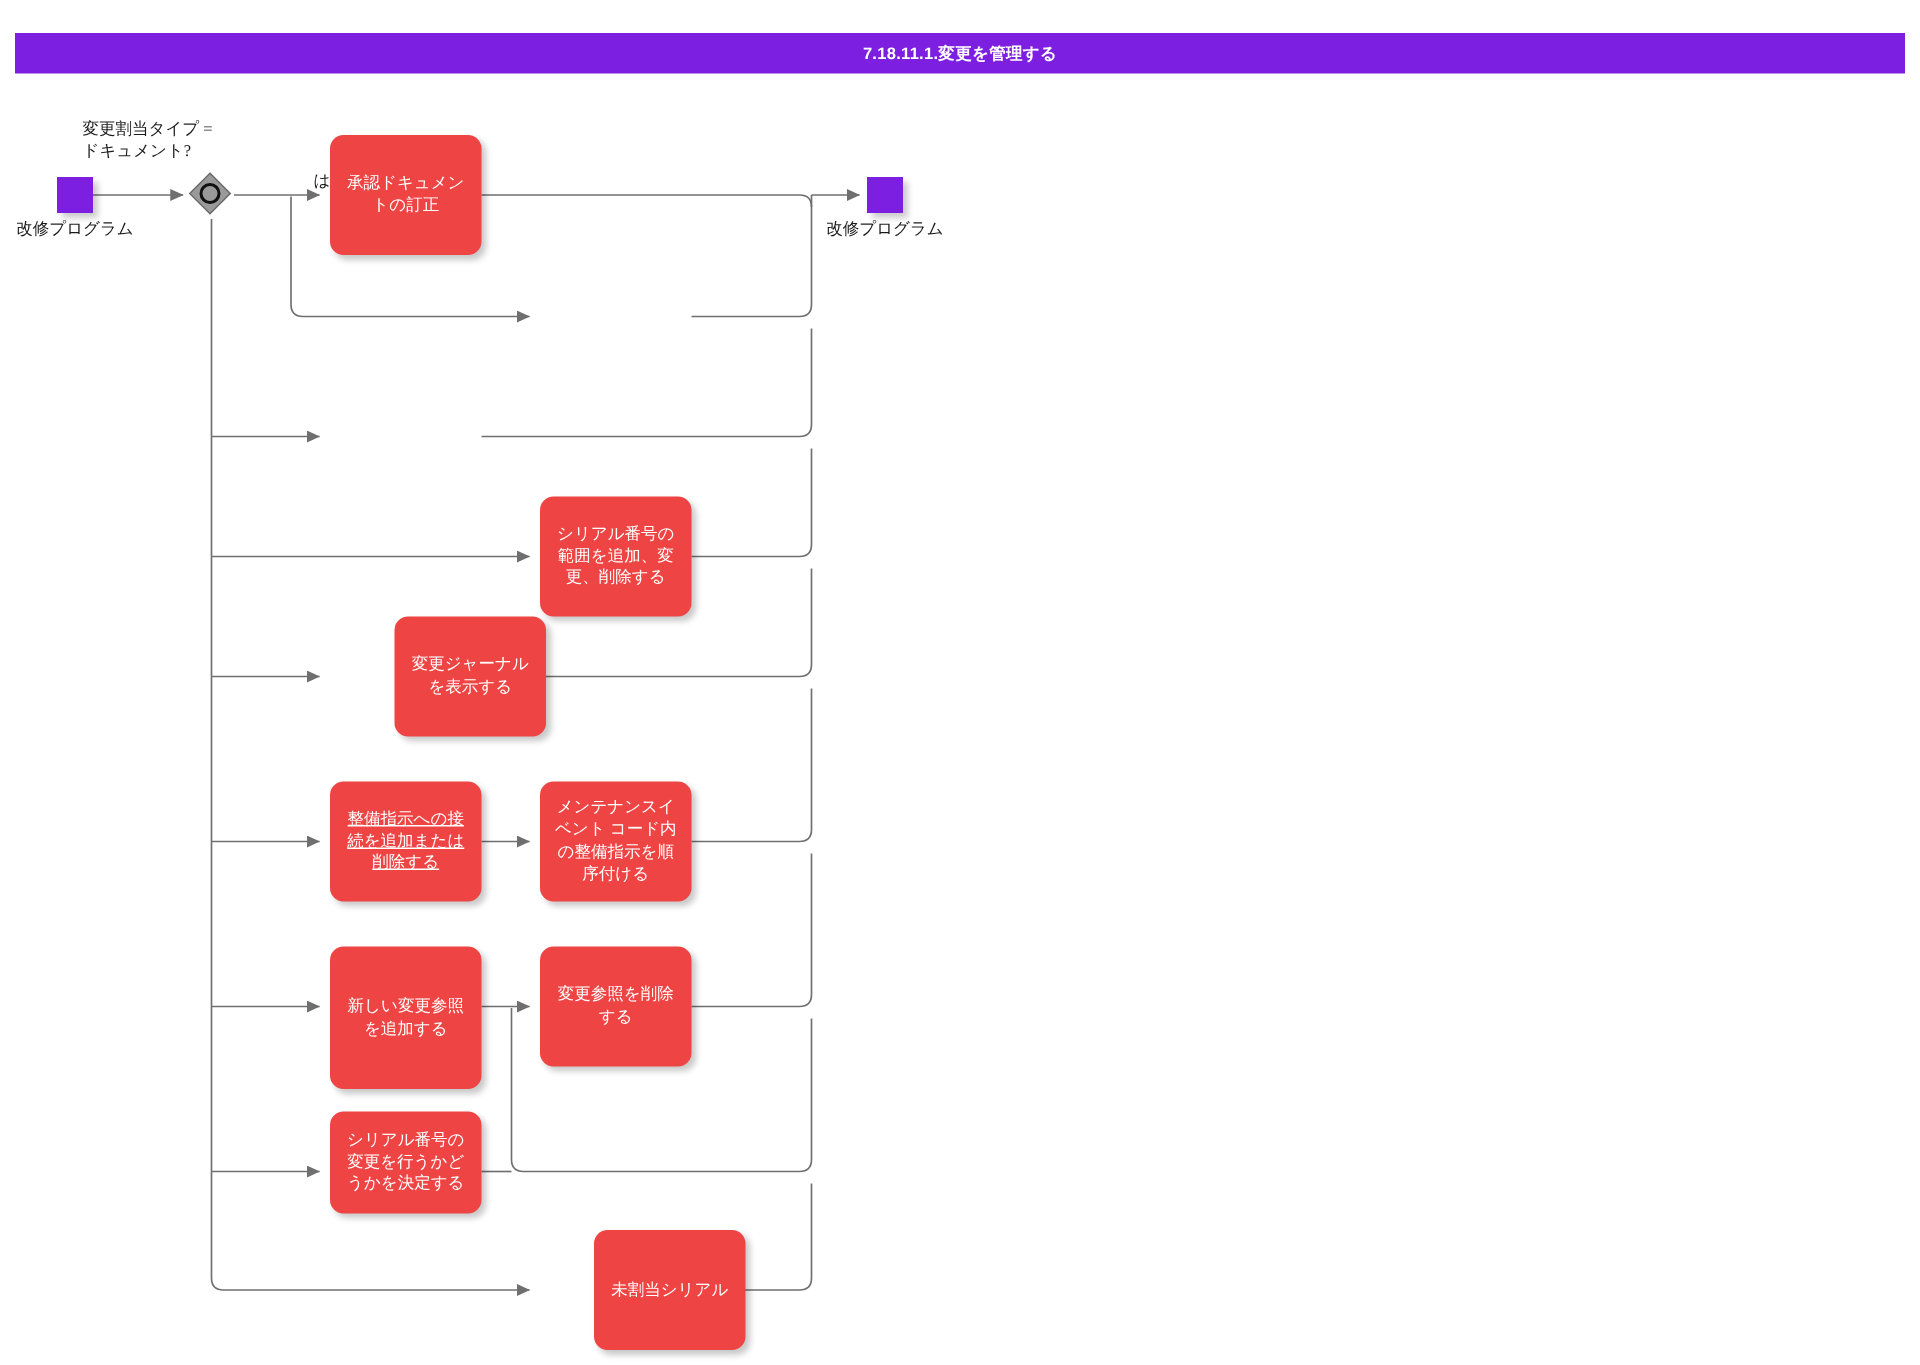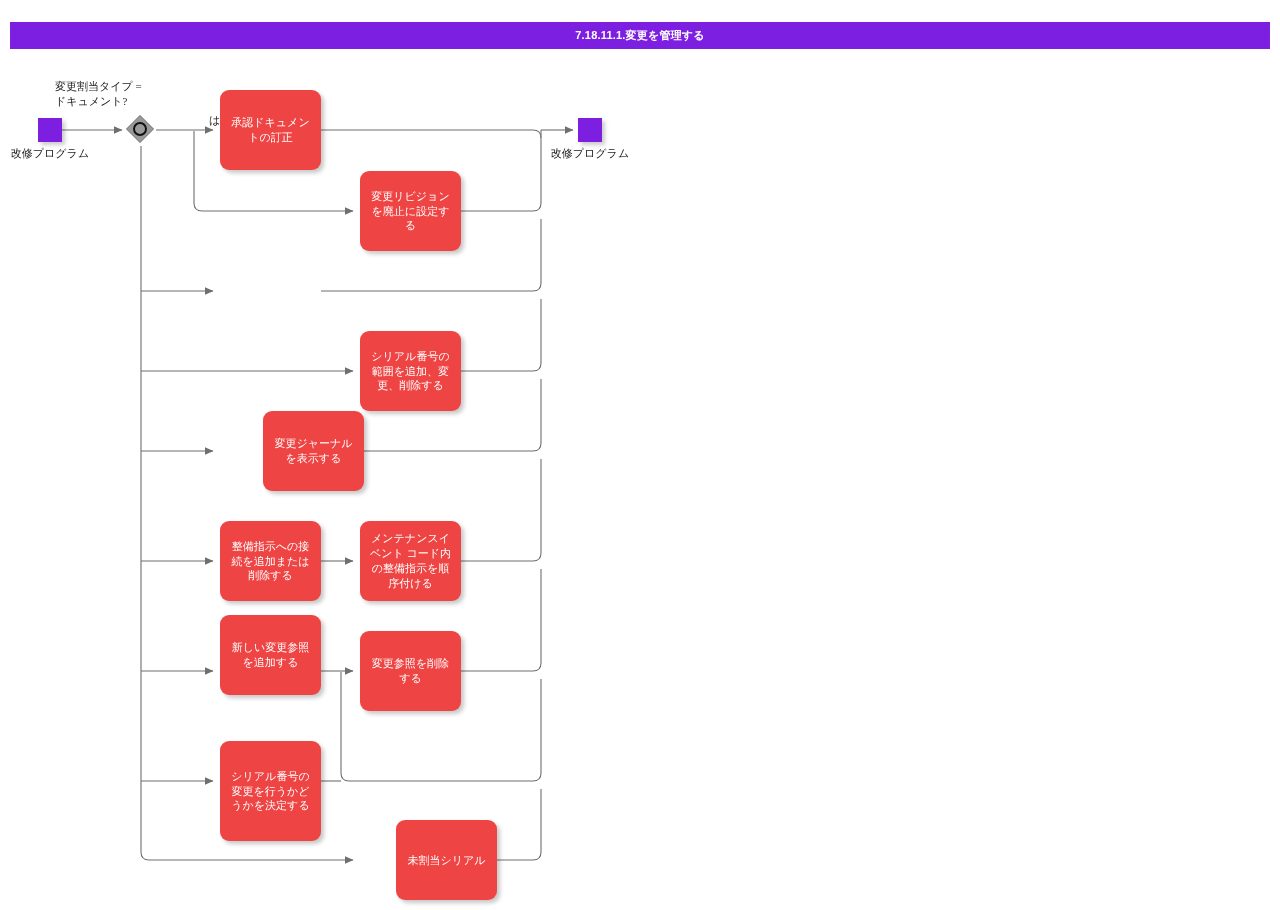--- a/index.html
+++ b/index.html
@@ -173,50 +173,47 @@
   </div>
   <div class="flow-label" style="left:161px; top:113px;margin-left:48px;">はい</div>
 
   <div class="endpoint" style="left:578px; top:118px;"></div>
   <div class="endpoint-label" style="left:542px; top:146px;">改修プログラム</div>
 
   <div class="task" style="left:220px; top:90px;  width:101px; height:80px;">
     <span>承認ドキュメントの訂正</span>
   </div>
 
-  <div class="task" style="left:360px; top:171px; width:101px; height:80px;">
-    <span>変更リビジョンを廃止に設定する</span>
-  </div>
 
 
   <div class="task" style="left:360px; top:331px; width:101px; height:80px;">
     <span>シリアル番号の範囲を追加、変更、削除する</span>
   </div>
 
   <div class="task" style="left:220px; top:411px; width:101px; height:80px;margin-left:43px;">
     <span>変更ジャーナルを表示する</span>
   </div>
 
-  <div class="task" style="left:220px; top:521px; width:101px; height:80px;">
+  <div class="task" style="left:220px; top:521px; width:101px; height:80px;text-decoration:underline;">
     <span>整備指示への接続を追加または削除する</span>
   </div>
 
   <div class="task" style="left:360px; top:521px; width:101px; height:80px;">
     <span>メンテナンスイベント コード内の整備指示を順序付ける</span>
   </div>
 
-  <div class="task" style="left:220px; top:615px; width:101px; height:80px;">
+  <div class="task" style="left:220px; top:631px; width:101px; height:95px;">
     <span>新しい変更参照を追加する</span>
   </div>
 
   <div class="task" style="left:360px; top:631px; width:101px; height:80px;">
     <span>変更参照を削除する</span>
   </div>
 
-  <div class="task" style="left:220px; top:741px; width:101px; height:100px;">
+  <div class="task" style="left:220px; top:741px; width:101px; height:68px;">
     <span>シリアル番号の変更を行うかどうかを決定する</span>
   </div>
 
   <div class="task" style="left:360px; top:820px; width:101px; height:80px;margin-left:36px;">
     <span>未割当シリアル</span>
   </div>
 
 </div>
 
 </body></html>

